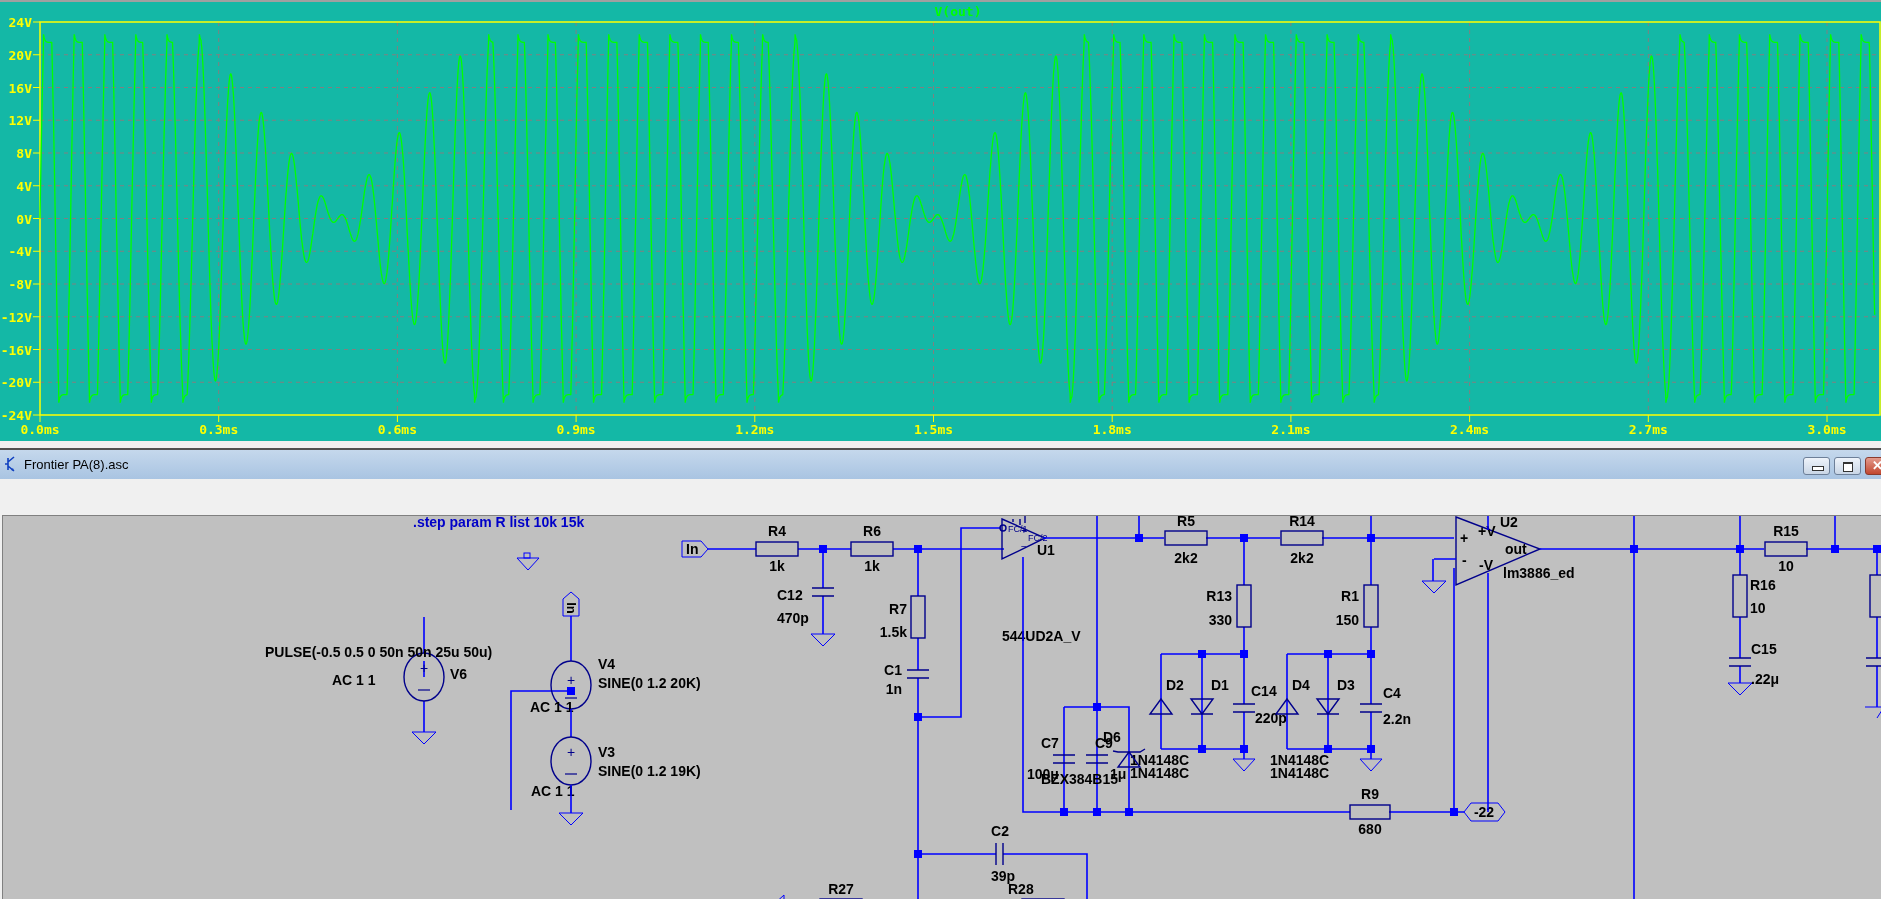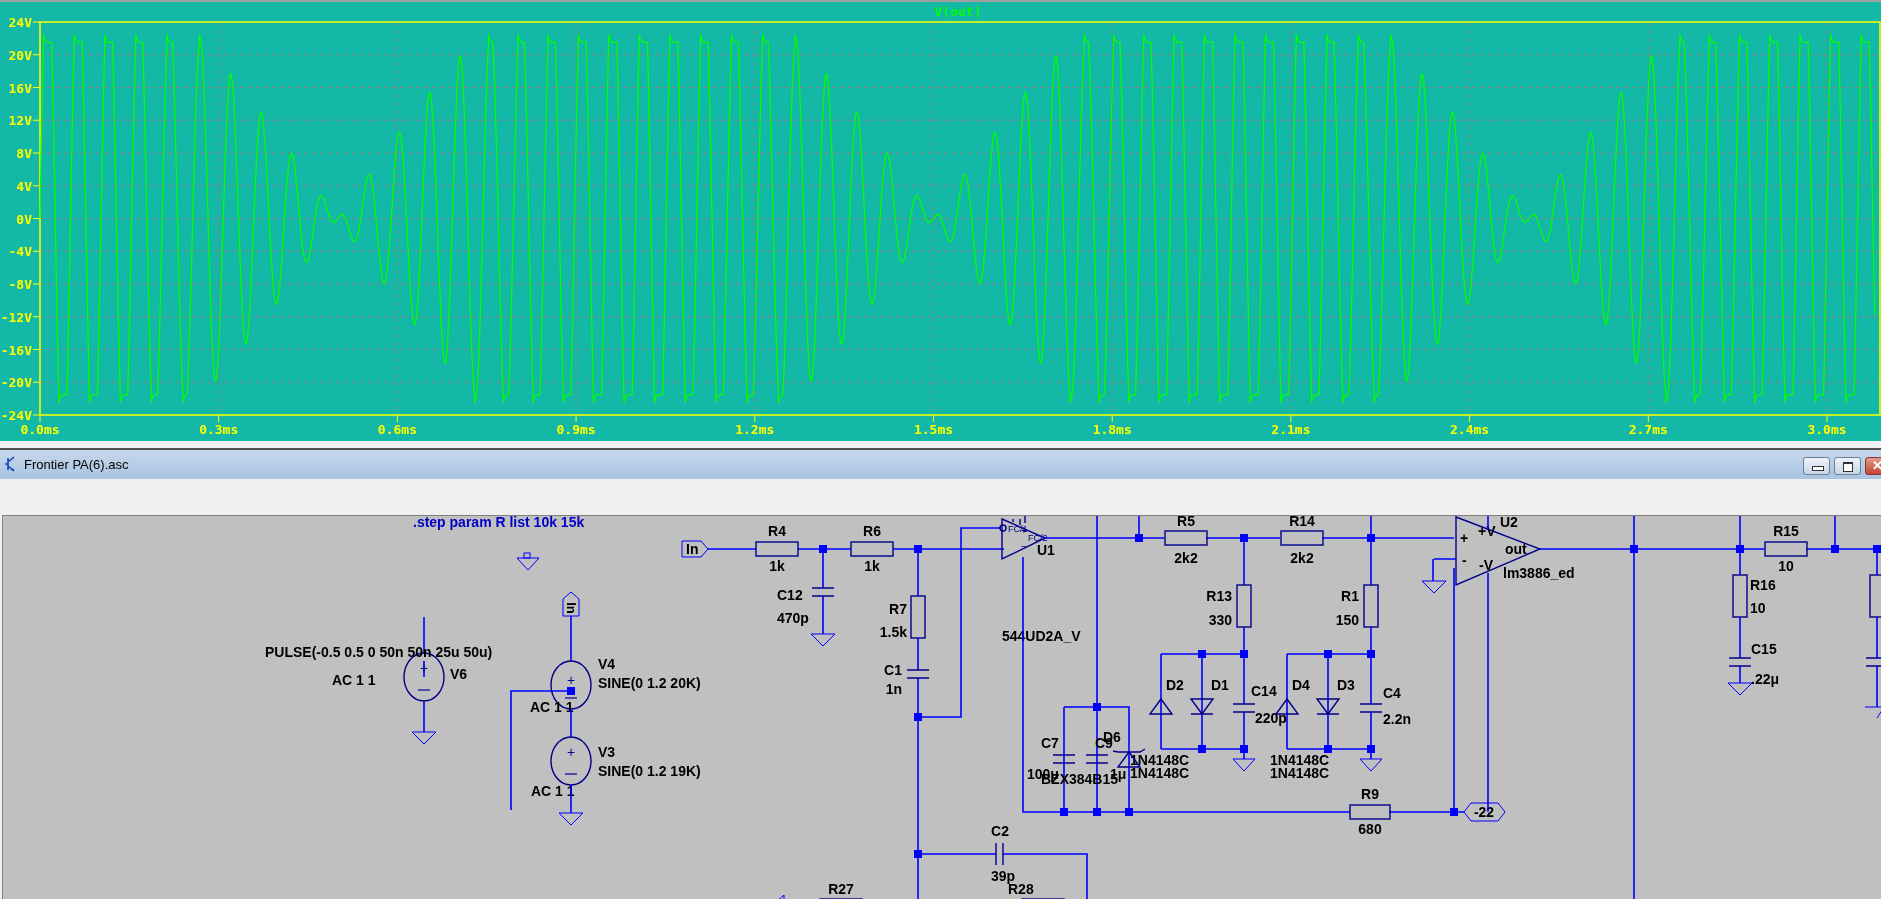--- a/index.html
+++ b/index.html
@@ -110,21 +110,21 @@
   </svg>
 </div>
 
 <div id="splitter"></div>
 
 <div id="title-bar">
   <svg id="title-icon" viewBox="0 0 16 18">
     <path d="M4 3 L4 15 M4 9 L1 9 M4 7 L10 2 M4 11 L10 16" stroke="#1040c0" stroke-width="1.6" fill="none"></path>
     <path d="M10 16 L7 15 L9 13 Z" fill="#1040c0"></path>
   </svg>
-  <span id="title-text">Frontier PA(6).asc</span>
+  <span id="title-text">Frontier PA(8).asc</span>
   <div class="win-btn" style="left:1803px;width:27px;">
     <div style="position:absolute;left:8px;top:8px;width:10px;height:3px;border:1px solid #333;background:#fff;"></div>
   </div>
   <div class="win-btn" style="left:1834px;width:27px;">
     <div style="position:absolute;left:8px;top:4px;width:8px;height:7px;border:1px solid #333;border-top-width:2px;background:#fff;"></div>
   </div>
   <div class="win-btn" id="btn-close" style="left:1865px;width:30px;">
     <span style="position:absolute;left:6px;top:0px;color:#fff;font-weight:bold;font-size:13px;">✕</span>
   </div>
 </div>

